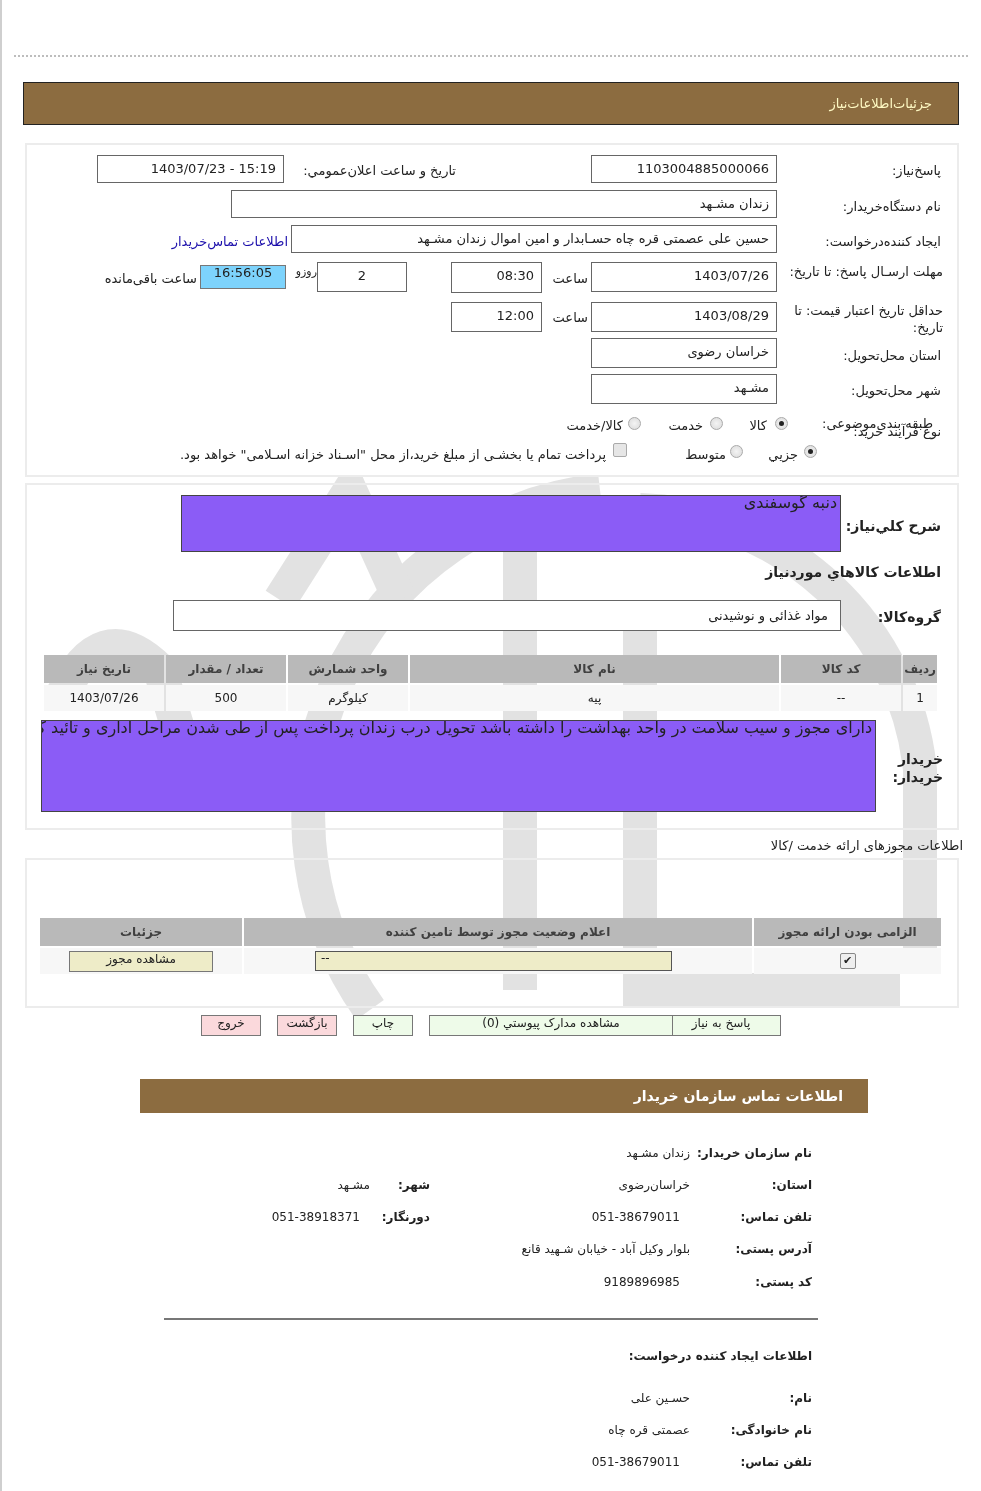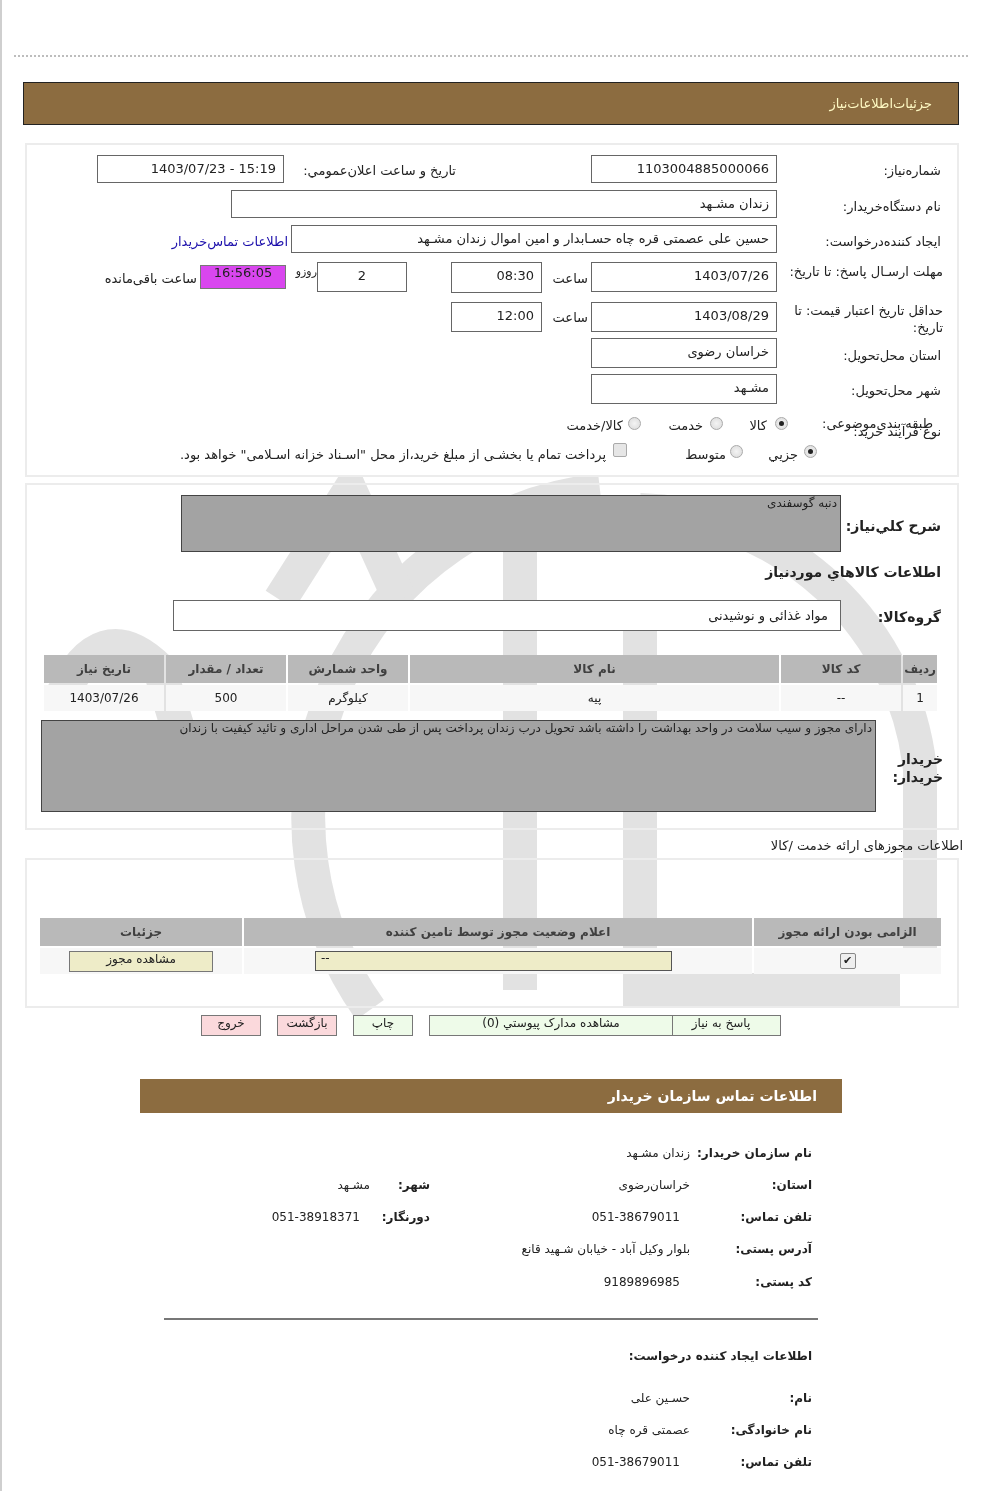--- a/index.html
+++ b/index.html
@@ -7,33 +7,33 @@
   .abs{position:absolute;}
   .leftline{left:0;top:0;width:2px;height:1491px;background:#cfcfcf;}
   .dotline{left:14px;top:55px;width:954px;height:0;border-top:2px dotted #bdbdbd;}
   .hdr{left:23px;top:82px;width:934px;height:41px;background:#8c6c40;border:1px solid #222;}
   .hdr span{position:absolute;right:26px;top:13px;color:#fef9c3;font-size:13px;}
   .panel{border:2px solid #ececec;background:#fff;}
   .lbl{font-size:13px;color:#222;white-space:nowrap;}
   .box{border:1px solid #666;background:#fff;height:28px;box-sizing:border-box;font-size:13px;line-height:26px;padding:0 7px;white-space:nowrap;overflow:hidden;}
   .ltr{direction:ltr;text-align:right;}
   .link{color:#1a0dab;}
-  .timer{background:#d946ef;border:1px solid #777;height:22px;line-height:14px;font-size:13px;text-align:center;direction:ltr;}
+  .timer{background:#7dd3fc;border:1px solid #777;height:22px;line-height:14px;font-size:13px;text-align:center;direction:ltr;}
   .radio{width:13px;height:13px;border-radius:50%;border:1px solid #aaa;background:radial-gradient(circle,#f4f4f4,#d9d9d9);box-sizing:border-box;}
   .radio.on::after{content:"";position:absolute;left:3px;top:3px;width:5px;height:5px;border-radius:50%;background:#222;}
   .chk{width:14px;height:14px;border:1px solid #aaa;border-radius:2px;background:#e6e6e6;box-sizing:border-box;}
   .bold{font-weight:bold;}
-  .area{border:1px solid #444;background:#a3a3a3;box-sizing:border-box;font-size:12px;padding:0 3px;overflow:hidden;white-space:nowrap;line-height:14px;}
+  .area{border:1px solid #444;background:#8b5cf6;box-sizing:border-box;font-size:16px;padding:0 3px;overflow:hidden;white-space:nowrap;line-height:14px;}
   table.grid{border-collapse:separate;border-spacing:2px;font-size:12px;}
   table.grid th{background:#b9b9b9;color:#404040;height:26px;font-weight:bold;}
   table.grid td{background:#f7f7f7;height:24px;text-align:center;}
   .btn{border:1px solid #777;height:21px;box-sizing:border-box;font-size:12px;text-align:center;line-height:14px;}
   .btn.green{background:#eefbe9;}
   .btn.pink{background:#fbd9dc;}
-  .hdr2{left:140px;top:1079px;width:702px;height:34px;background:#8c6c40;}
+  .hdr2{left:140px;top:1079px;width:702px;height:34px;background:#8c6c40;padding-left:26px;}
   .hdr2 span{position:absolute;right:25px;top:9px;color:#fff;font-size:14px;font-weight:bold;}
   .ci{font-size:12px;white-space:nowrap;}
   .watermark{left:40px;top:470px;width:920px;height:560px;pointer-events:none;}
 </style>
 </head>
 <body>
 
 <div class="abs leftline"></div>
 <div class="abs dotline"></div>
 
@@ -47,21 +47,21 @@
     <path d="M240 130 L310 20 L360 130"></path>
   </g>
 </svg>
 
 <div class="abs hdr">
   <span>جزئیات‌اطلاعات‌نیاز</span>
 </div>
 
 <div class="abs panel" style="left:25px;top:143px;width:930px;height:330px;"></div>
 
-<div class="abs lbl" style="right:40px;top:163px;">شماره‌نیاز:</div>
+<div class="abs lbl" style="right:40px;top:163px;">پاسخ‌نیاز:</div>
 <div class="abs box ltr" style="left:591px;top:155px;width:186px;">1103004885000066</div>
 <div class="abs lbl" style="right:525px;top:163px;">تاریخ و ساعت اعلان‌عمومي:</div>
 <div class="abs box ltr" style="left:97px;top:155px;width:187px;">1403/07/23 - 15:19</div>
 
 <div class="abs lbl" style="right:40px;top:199px;">نام دستگاه‌خریدار:</div>
 <div class="abs box" style="left:231px;top:190px;width:546px;">زندان مشـهد</div>
 
 <div class="abs lbl" style="right:40px;top:234px;">ایجاد کننده‌درخواست:</div>
 <div class="abs box" style="left:291px;top:225px;width:486px;">حسین علی عصمتی قره چاه حسـابدار و امین اموال زندان مشـهد</div>
 <div class="abs lbl link" style="right:693px;top:234px;">اطلاعات تماس‌خریدار</div>

